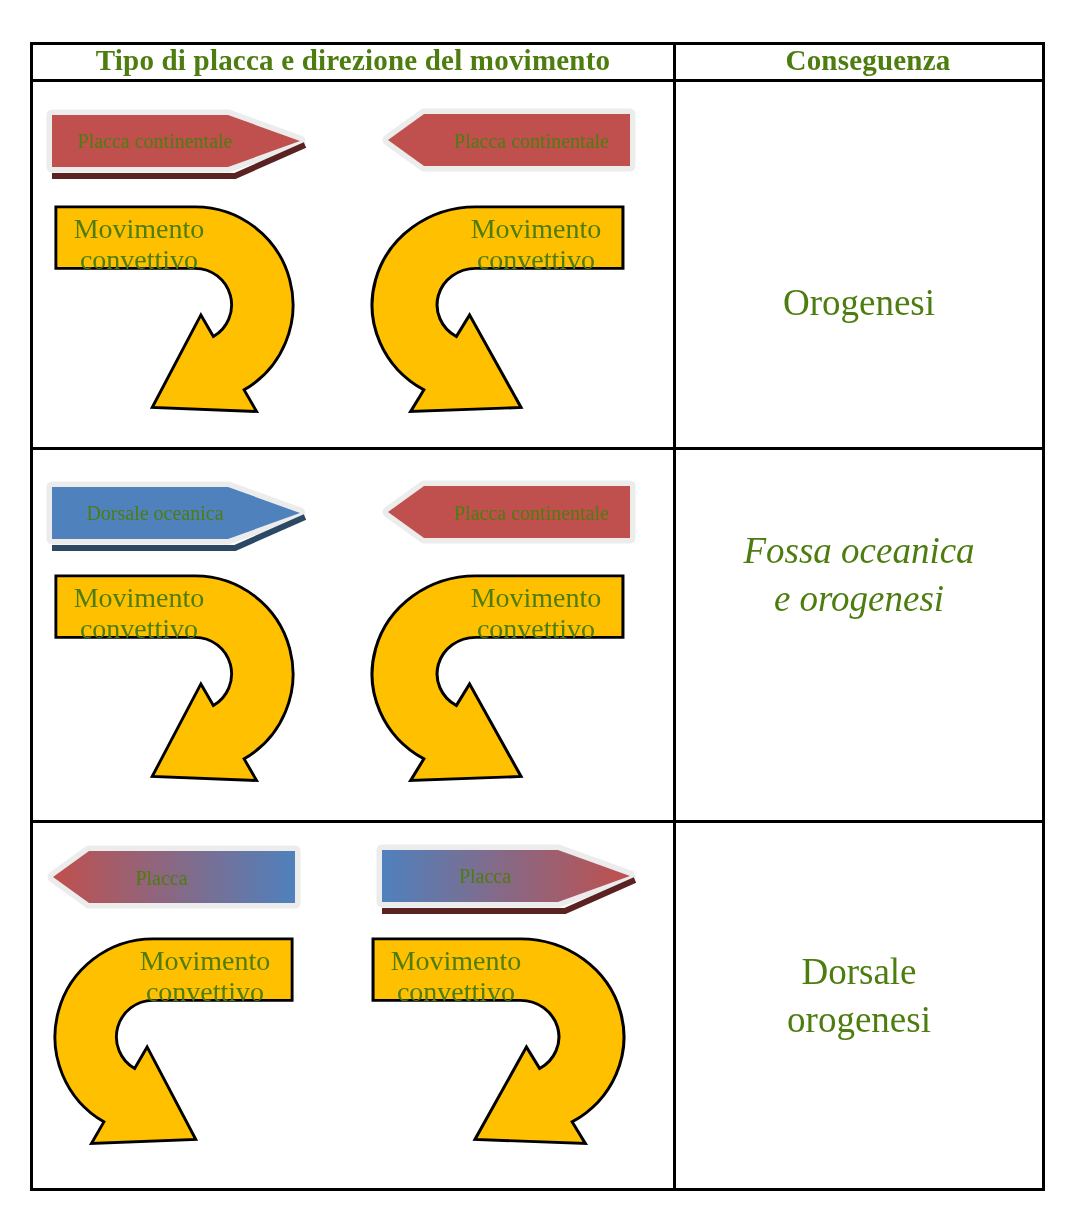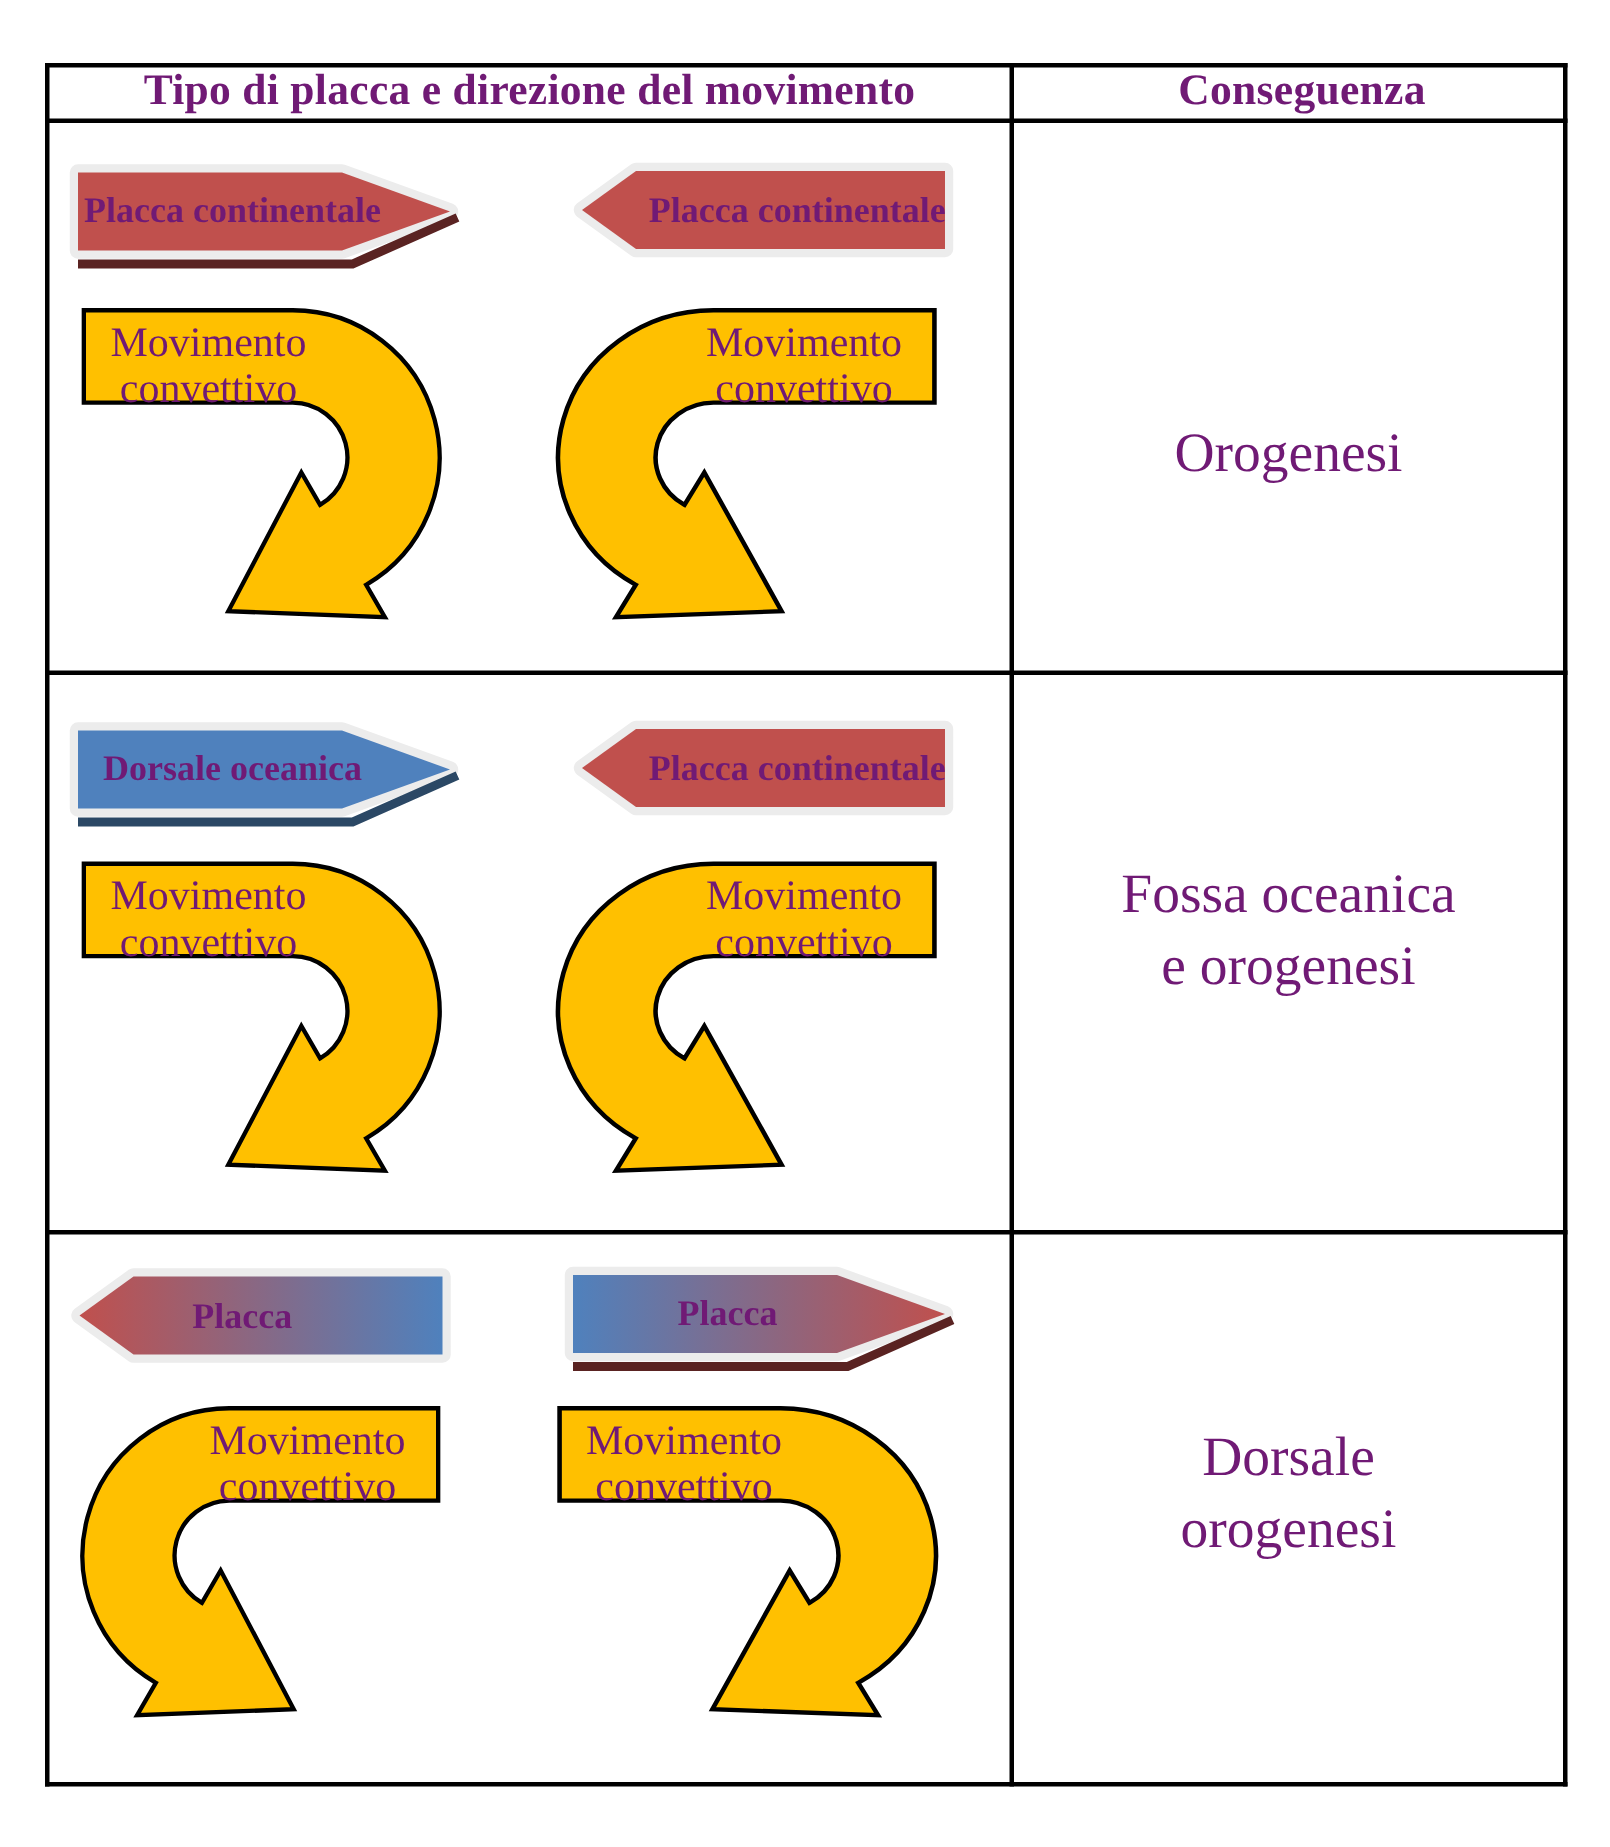--- a/index.html
+++ b/index.html
@@ -1,25 +1,25 @@
 <!DOCTYPE html>
 <html><head>
 <meta charset="utf-8">
 <style>
   html,body{margin:0;padding:0;background:#fff;}
   #canvas{position:relative;width:1073px;height:1231px;background:#ffffff;overflow:hidden;
-          font-family:"Liberation Serif", serif;color:#701a75;}
+          font-family:"Liberation Serif", serif;color:#4d7c0f;}
   .line{position:absolute;background:#000;}
   .cell{position:absolute;display:flex;align-items:center;justify-content:center;text-align:center;}
   .hdr{font-weight:bold;font-size:29px;letter-spacing:.2px;}
   .conseq{font-size:37px;line-height:48px;}
   .plate{position:absolute;}
   .plate svg{position:absolute;left:0;top:0;}
   .plate-label{position:absolute;left:0;top:0;width:100%;height:72px;display:flex;
-               align-items:center;justify-content:center;font-size:24px;font-weight:bold;}
+               align-items:center;justify-content:center;font-size:20px;}
   .conv{position:absolute;}
   .conv svg{position:absolute;left:0;top:0;}
   .conv-label{position:absolute;text-align:center;font-size:28px;line-height:31px;}
 </style>
 </head>
 <body>
 
 <div id="canvas">
 
   <div class="line" style="left:30px;top:42px;width:1015px;height:3px;"></div>
@@ -32,21 +32,21 @@
   <div class="line" style="left:1042px;top:42px;width:3px;height:1149px;"></div>
 
   <div class="cell hdr" style="left:33px;top:42px;width:640px;height:37px;">Tipo di placca e direzione del movimento</div>
   <div class="cell hdr" style="left:676px;top:42px;width:384px;height:37px;">Conseguenza</div>
 
   <div class="cell conseq" style="left:676px;top:82px;width:366px;height:365px;padding-top:76px;box-sizing:border-box;">
     <div>
         <div>Orogenesi</div>
       </div>
   </div>
-  <div class="cell conseq" style="left:676px;top:474px;width:366px;height:294px;">
+  <div class="cell conseq" style="left:676px;top:428px;width:366px;height:294px;font-style:italic;">
     <div>
       <div>Fossa oceanica</div>
       <div>e orogenesi</div>
     </div>
   </div>
   <div class="cell conseq" style="left:676px;top:823px;width:366px;height:345px;">
     <div>
       <div>Dorsale</div>
       <div>orogenesi</div>
     </div>

